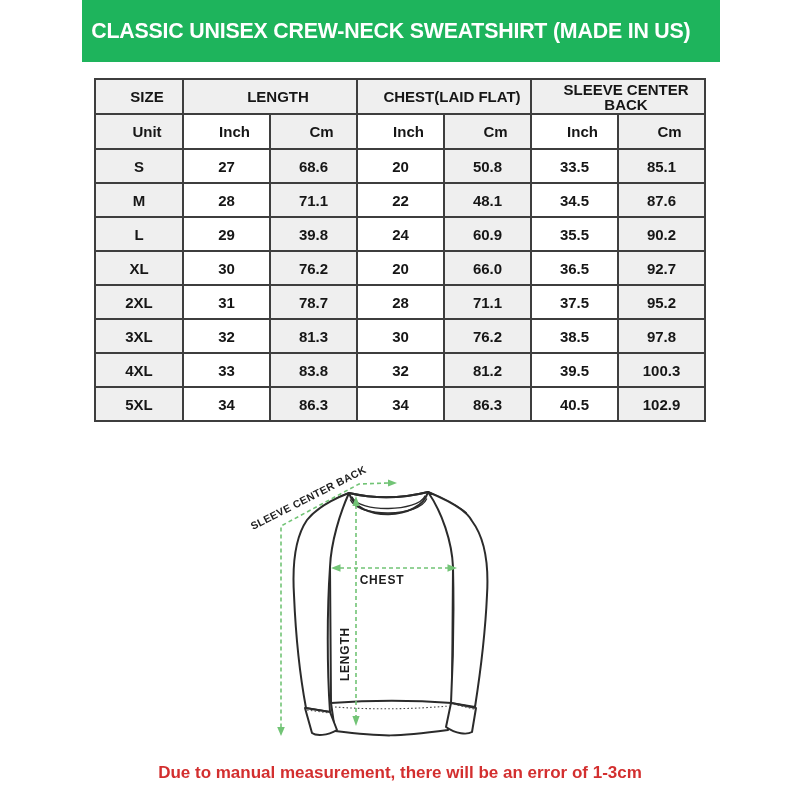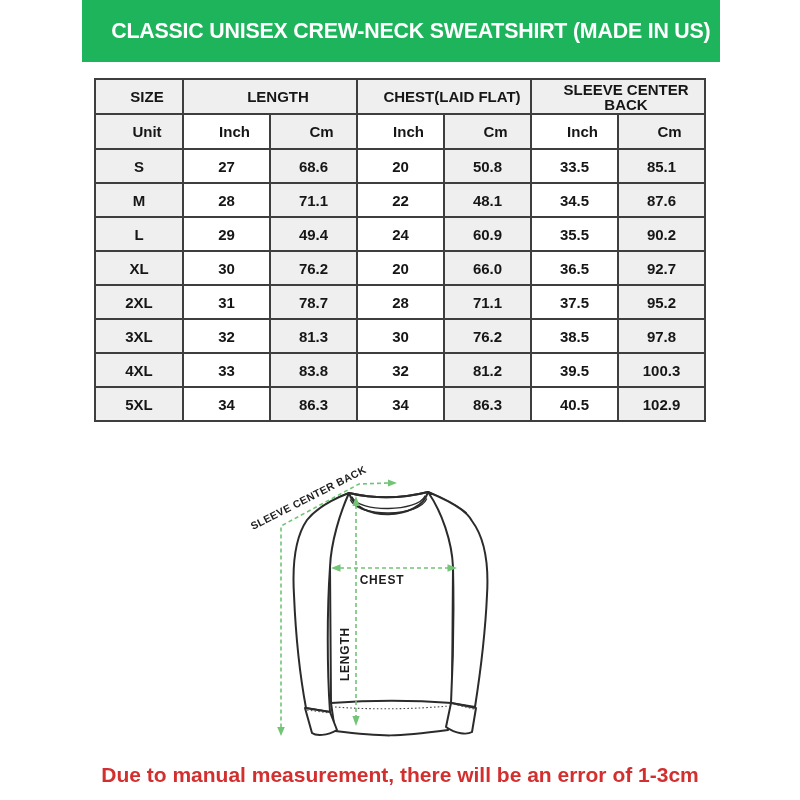--- a/index.html
+++ b/index.html
@@ -4,21 +4,21 @@
 <style>
   html,body{margin:0;padding:0;}
   body{
     width:800px;height:800px;background:#ffffff;position:relative;
     font-family:"Liberation Sans","DejaVu Sans",sans-serif;
     -webkit-font-smoothing:antialiased;overflow:hidden;
   }
   
   .banner{
     position:absolute;left:82px;top:0;width:638px;height:62px;
-    background:#1eb45c;display:flex;align-items:center;justify-content:flex-end;
+    background:#1eb45c;display:flex;align-items:center;justify-content:flex-start;
   }
   .banner-title{
     color:#ffffff;font-size:22px;font-weight:800;letter-spacing:-0.2px;
     white-space:nowrap;transform:scaleX(0.97);
   }
   
   .size-table{
     position:absolute;left:94px;top:78px;width:612px;
     border-collapse:collapse;table-layout:fixed;
     font-size:15px;color:#161616;
@@ -29,21 +29,21 @@
     height:32px;padding:0;font-weight:bold;line-height:1;
   }
   .size-table .hrow th{height:33px;padding-left:16px;}
   .g{background:#efefef;}
   .w{background:#ffffff;}
   
   .diagram{position:absolute;left:230px;top:450px;width:340px;height:310px;}
   
   .disclaimer{
     position:absolute;left:0;top:763px;width:800px;text-align:center;
-    color:#d32f2f;font-size:21px;font-weight:bold;
+    color:#d32f2f;font-size:17px;font-weight:bold;
   }
 </style>
 </head>
 <body>
 
 <div class="banner">
   <div class="banner-title">CLASSIC UNISEX CREW-NECK SWEATSHIRT (MADE IN US)</div>
 </div>
 
 <table class="size-table">
@@ -86,21 +86,21 @@
     <td class="w">28</td>
     <td class="g">71.1</td>
     <td class="w">22</td>
     <td class="g">48.1</td>
     <td class="w">34.5</td>
     <td class="g">87.6</td>
   </tr>
   <tr>
     <th class="g">L</th>
     <td class="w">29</td>
-    <td class="g">49.4</td>
+    <td class="g">39.8</td>
     <td class="w">24</td>
     <td class="g">60.9</td>
     <td class="w">35.5</td>
     <td class="g">90.2</td>
   </tr>
   <tr>
     <th class="g">XL</th>
     <td class="w">30</td>
     <td class="g">76.2</td>
     <td class="w">20</td>

